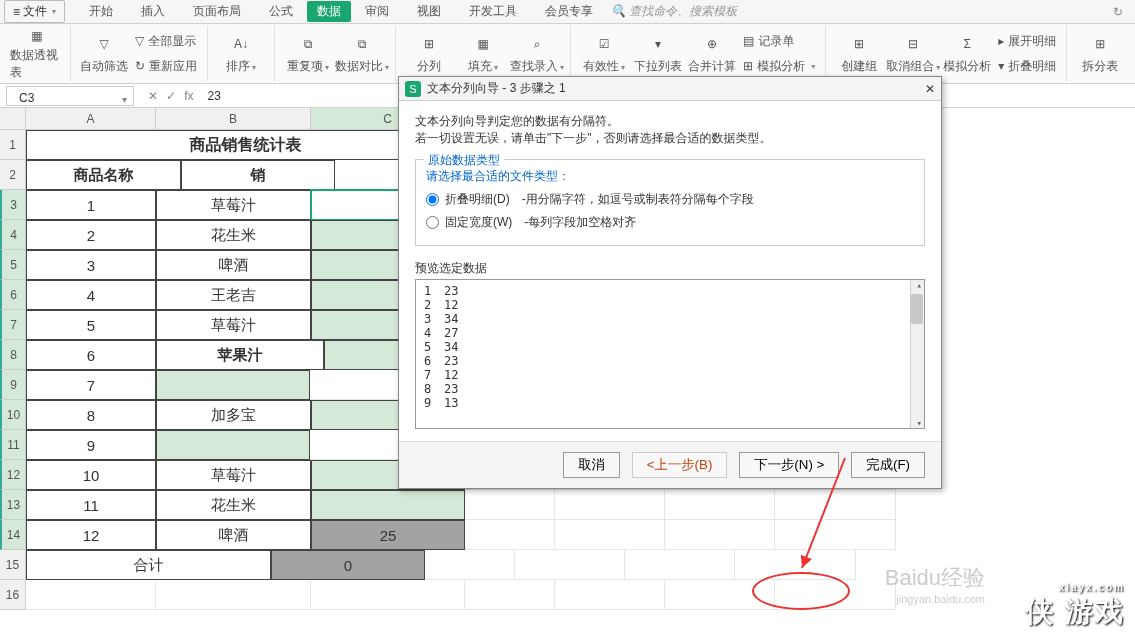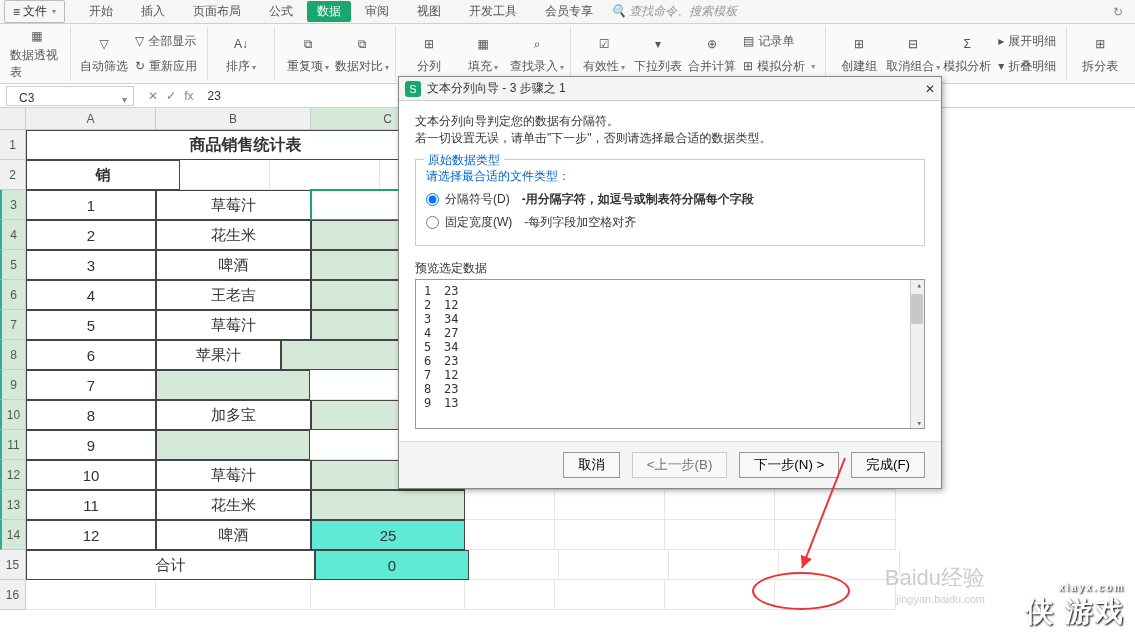--- a/index.html
+++ b/index.html
@@ -38,21 +38,21 @@
     .ch { height: 22px; background: #f0f0f0; border-right: 1px solid #ccc; border-bottom: 1px solid #ccc; display: flex; align-items: center; justify-content: center; color: #555; }
     .ch-sel { background: #d4e9d8; }
     .rh { height: 30px; background: #f0f0f0; border-right: 1px solid #ccc; border-bottom: 1px solid #ccc; display: flex; align-items: center; justify-content: center; color: #555; }
     .rh-src { background: #d4e9d8; border-left: 2px solid #3a9; }
     .grid-row { display: flex; height: 30px; }
     .cell { border-right: 1px solid #e6e6e6; border-bottom: 1px solid #e6e6e6; display: flex; align-items: center; justify-content: center; }
     .cell-b { border: 1px solid #444; }
     .cell-hdr { font-weight: bold; }
     .cell-sel-active { background: #fff; outline: 2px solid #19a66f; outline-offset: -1px; }
     .cell-sel-range { background: #d4e9d8; }
-    .cell-grey { background: #5eead4; }
+    .cell-grey { background: #a3a3a3; }
 
     
     .dialog { position: absolute; left: 398px; top: 76px; width: 544px; background: #fff; border: 1px solid #888; box-shadow: 2px 2px 6px rgba(0,0,0,.3); }
     .dlg-title { height: 24px; background: #f4f4f4; border-bottom: 1px solid #ccc; display: flex; align-items: center; padding: 0 6px; }
     .dlg-title .icon { width: 16px; height: 16px; background: #19a66f; color: #fff; border-radius: 3px; display: flex; align-items: center; justify-content: center; font-size: 11px; margin-right: 6px; }
     .dlg-title .close { margin-left: auto; cursor: pointer; }
     .dlg-body { padding: 12px 16px; font-size: 12px; color: #333; }
     .fieldset { border: 1px solid #ccc; padding: 8px 10px 8px; margin-top: 12px; position: relative; }
     .fieldset .legend { position: absolute; top: -8px; left: 8px; background: #fff; padding: 0 4px; color: #0066cc; }
     .radio-row { display: flex; align-items: center; gap: 6px; margin: 6px 0; }
@@ -60,21 +60,21 @@
     .preview-label { margin-top: 14px; }
     .preview-box { border: 1px solid #999; height: 150px; margin-top: 2px; overflow: auto; padding: 4px 8px; font-family: Consolas, monospace; font-size: 12px; display: flex; position: relative; }
     .preview-col-nums { color: #333; width: 14px; }
     .preview-col-vals { color: #333; padding-left: 6px; }
     .preview-box .scrollbar-v { position: absolute; right: 0; top: 0; width: 14px; height: 100%; background: #f0f0f0; border-left: 1px solid #ccc; }
     .preview-box .scroll-thumb { position: absolute; right: 1px; width: 12px; background: #c8c8c8; top: 14px; height: 30px; border-radius: 2px; }
     .preview-box .scroll-up { position: absolute; right: 2px; top: 0; font-size: 9px; color: #666; }
     .preview-box .scroll-dn { position: absolute; right: 2px; bottom: 0; font-size: 9px; color: #666; }
     .dlg-footer { display: flex; justify-content: flex-end; gap: 12px; padding: 10px 16px; background: #f4f4f4; border-top: 1px solid #ddd; }
     .dlg-btn { padding: 3px 14px; border: 1px solid #999; background: #f8f8f8; cursor: pointer; }
-    .dlg-btn.disabled { color: #737373; border-color: #ccc; }
+    .dlg-btn.disabled { color: #c2410c; border-color: #ccc; }
 
     
     .red-ellipse { position: absolute; border: 2px solid #e33; border-radius: 50%; pointer-events: none; }
     .red-arrow-svg { position: absolute; pointer-events: none; }
 
     
     .wm { position: absolute; right: 6px; bottom: 6px; color: #aaa; font-size: 22px; opacity: .6; text-align: right; }
     .wm .sm { font-size: 11px; display: block; }
     .wm-logo { position: absolute; right: 10px; bottom: 4px; color: #fff; font-size: 28px; font-weight: bold; text-shadow: 1px 1px 2px #000; letter-spacing: 2px; }
   </style>
@@ -256,20 +256,21 @@
       </div>
     <div id="grid-body">
         <div class="grid-row">
           <div class="cell cell-b cell-hdr" style="width: 439px; font-size: 16px;">商品销售统计表</div>
           <div class="cell" style="width: 90px;"></div>
           <div class="cell" style="width: 110px;"></div>
           <div class="cell" style="width: 110px;"></div>
           <div class="cell" style="width: 121px;"></div>
         </div>
         <div class="grid-row">
+          <div class="cell cell-b cell-hdr" style="width: 155px; font-size: 15px;">商品名称</div>
           <div class="cell cell-b cell-hdr" style="width: 154px; font-size: 15px;">销</div>
           <div class="cell" style="width: 90px;"></div>
           <div class="cell" style="width: 110px;"></div>
           <div class="cell" style="width: 110px;"></div>
           <div class="cell" style="width: 121px;"></div>
         </div>
         <div class="grid-row">
           <div class="cell cell-b" style="width: 130px; font-size: 15px;">1</div>
           <div class="cell cell-b" style="width: 155px; font-size: 15px;">草莓汁</div>
           <div class="cell cell-b cell-sel-active" style="width: 154px; font-size: 15px;"></div>
@@ -309,21 +310,21 @@
           <div class="cell cell-b" style="width: 130px; font-size: 15px;">5</div>
           <div class="cell cell-b" style="width: 155px; font-size: 15px;">草莓汁</div>
           <div class="cell cell-b cell-sel-range" style="width: 154px; font-size: 15px;"></div>
           <div class="cell" style="width: 90px;"></div>
           <div class="cell" style="width: 110px;"></div>
           <div class="cell" style="width: 110px;"></div>
           <div class="cell" style="width: 121px;"></div>
         </div>
         <div class="grid-row">
           <div class="cell cell-b" style="width: 130px; font-size: 15px;">6</div>
-          <div class="cell cell-b" style="width: 125px; font-size: 15px;">苹果汁</div>
+          <div class="cell cell-b" style="width: 168px; font-size: 15px; font-weight: bold;">苹果汁</div>
           <div class="cell cell-b cell-sel-range" style="width: 154px; font-size: 15px;"></div>
           <div class="cell" style="width: 90px;"></div>
           <div class="cell" style="width: 110px;"></div>
           <div class="cell" style="width: 110px;"></div>
           <div class="cell" style="width: 121px;"></div>
         </div>
         <div class="grid-row">
           <div class="cell cell-b" style="width: 130px; font-size: 15px;">7</div>
           <div class="cell cell-b cell-sel-range" style="width: 154px; font-size: 15px;"></div>
           <div class="cell" style="width: 90px;"></div>
@@ -369,21 +370,21 @@
         <div class="grid-row">
           <div class="cell cell-b" style="width: 130px; font-size: 15px;">12</div>
           <div class="cell cell-b" style="width: 155px; font-size: 15px;">啤酒</div>
           <div class="cell cell-b cell-grey" style="width: 154px; font-size: 15px;">25</div>
           <div class="cell" style="width: 90px;"></div>
           <div class="cell" style="width: 110px;"></div>
           <div class="cell" style="width: 110px;"></div>
           <div class="cell" style="width: 121px;"></div>
         </div>
         <div class="grid-row">
-          <div class="cell cell-b" style="width: 289px; font-size: 15px;">合计</div>
+          <div class="cell cell-b" style="width: 245px; font-size: 15px;">合计</div>
           <div class="cell cell-b cell-grey" style="width: 154px; font-size: 15px;">0</div>
           <div class="cell" style="width: 90px;"></div>
           <div class="cell" style="width: 110px;"></div>
           <div class="cell" style="width: 110px;"></div>
           <div class="cell" style="width: 121px;"></div>
         </div>
         <div class="grid-row">
           <div class="cell" style="width: 130px;"></div>
           <div class="cell" style="width: 155px;"></div>
           <div class="cell" style="width: 154px;"></div>
@@ -403,22 +404,22 @@
     <span class="close">✕</span>
   </div>
   <div class="dlg-body">
     <div>文本分列向导判定您的数据有分隔符。</div>
     <div>若一切设置无误，请单击"下一步"，否则请选择最合适的数据类型。</div>
     <div class="fieldset">
       <div class="legend">原始数据类型</div>
       <div style="color:#0066cc;">请选择最合适的文件类型：</div>
       <label class="radio-row">
         <input type="radio" checked="" style="">
-        <span>分隔符号(D)</span>
-        <span style="margin-left:6px;font-weight:bold;">-用分隔字符，如逗号或制表符分隔每个字段</span>
+        <span>折叠明细(D)</span>
+        <span style="margin-left:6px;">-用分隔字符，如逗号或制表符分隔每个字段</span>
       </label>
       <label class="radio-row">
         <input type="radio" style="">
         <span>固定宽度(W)</span>
         <span style="margin-left:6px;">-每列字段加空格对齐</span>
       </label>
     </div>
     <div class="preview-label">预览选定数据</div>
     <div class="preview-box">
       <div class="preview-col-nums" id="pv-nums">

